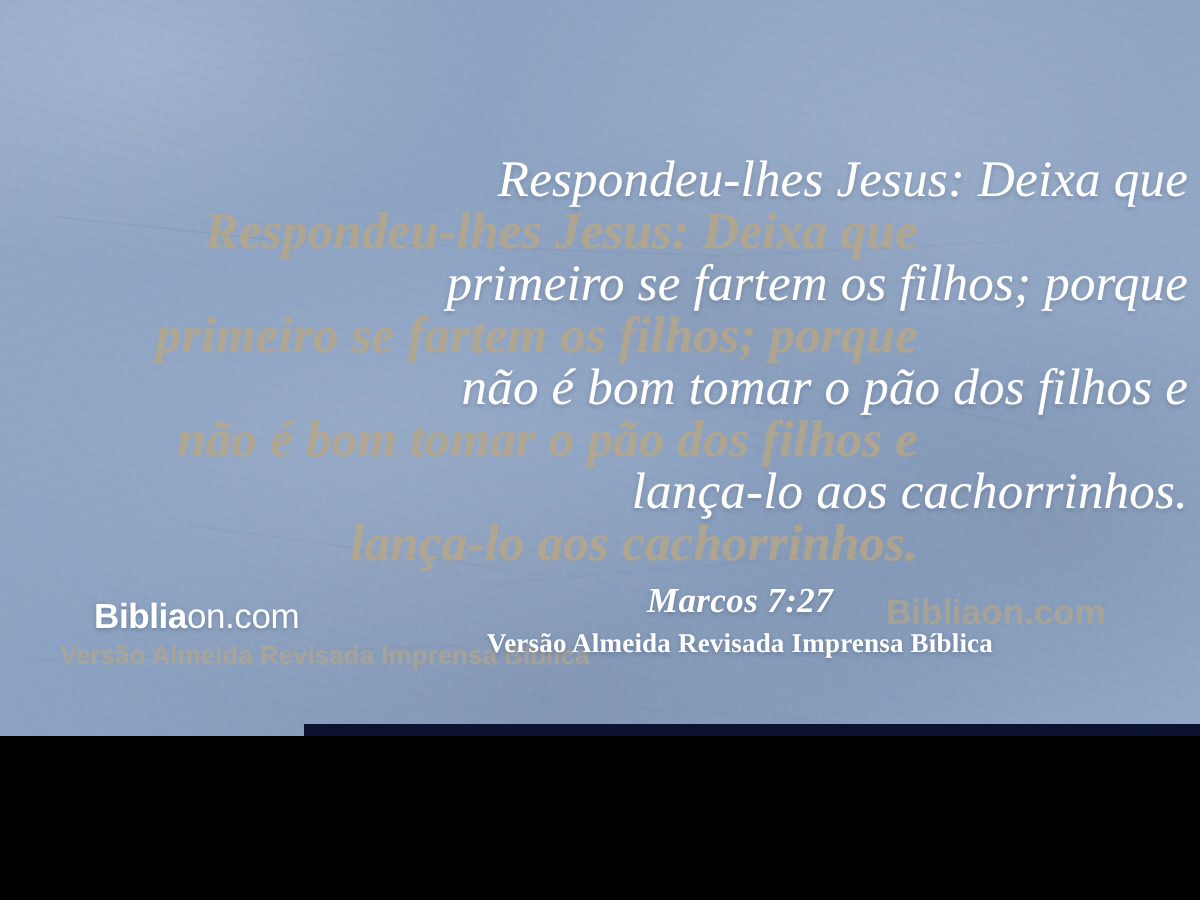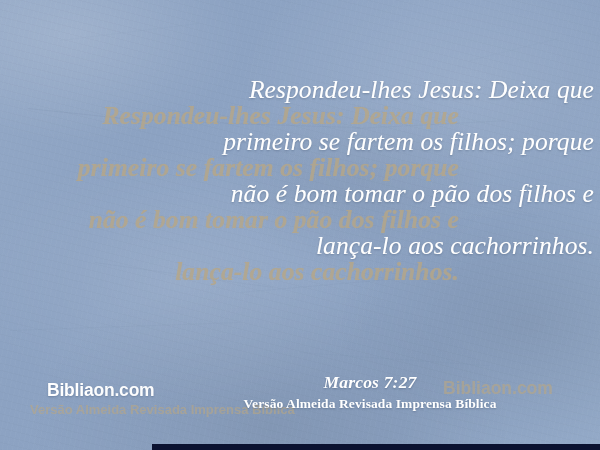--- a/index.html
+++ b/index.html
@@ -3,21 +3,21 @@
 <meta charset="utf-8">
 <style>
   html, body {
     margin: 0;
     padding: 0;
     background: #000;
   }
   #canvas {
     position: relative;
     width: 600px;
-    height: 450px;
+    height: 368px;
     overflow: hidden;
     font-family: "Liberation Serif", "DejaVu Serif", serif;
     background: #404040;
   }
 
   
   .bg-base {
     position: absolute;
     inset: 0;
     background:
@@ -99,21 +99,21 @@
     position: absolute;
     left: 47px;
     top: 22px;
     font-family: "Liberation Sans", "DejaVu Sans", sans-serif;
     font-size: 17.5px;
     color: #ffffff;
     letter-spacing: -0.2px;
     text-shadow: 0 1px 2px rgba(40,58,88,0.3);
   }
   .logo .b1 { font-weight: 700; text-align: center; }
-  .logo .b2 { font-weight: 700; opacity: 0.97; }
+  .logo .b2 { font-weight: 400; opacity: 0.97; }
 
   .logo-ghost {
     position: absolute;
     left: 30px;
     top: 44px;
     font-family: "Liberation Sans", "DejaVu Sans", sans-serif;
     font-size: 13px;
     font-weight: 700;
     color: #b9a784;
     opacity: 0.62;

